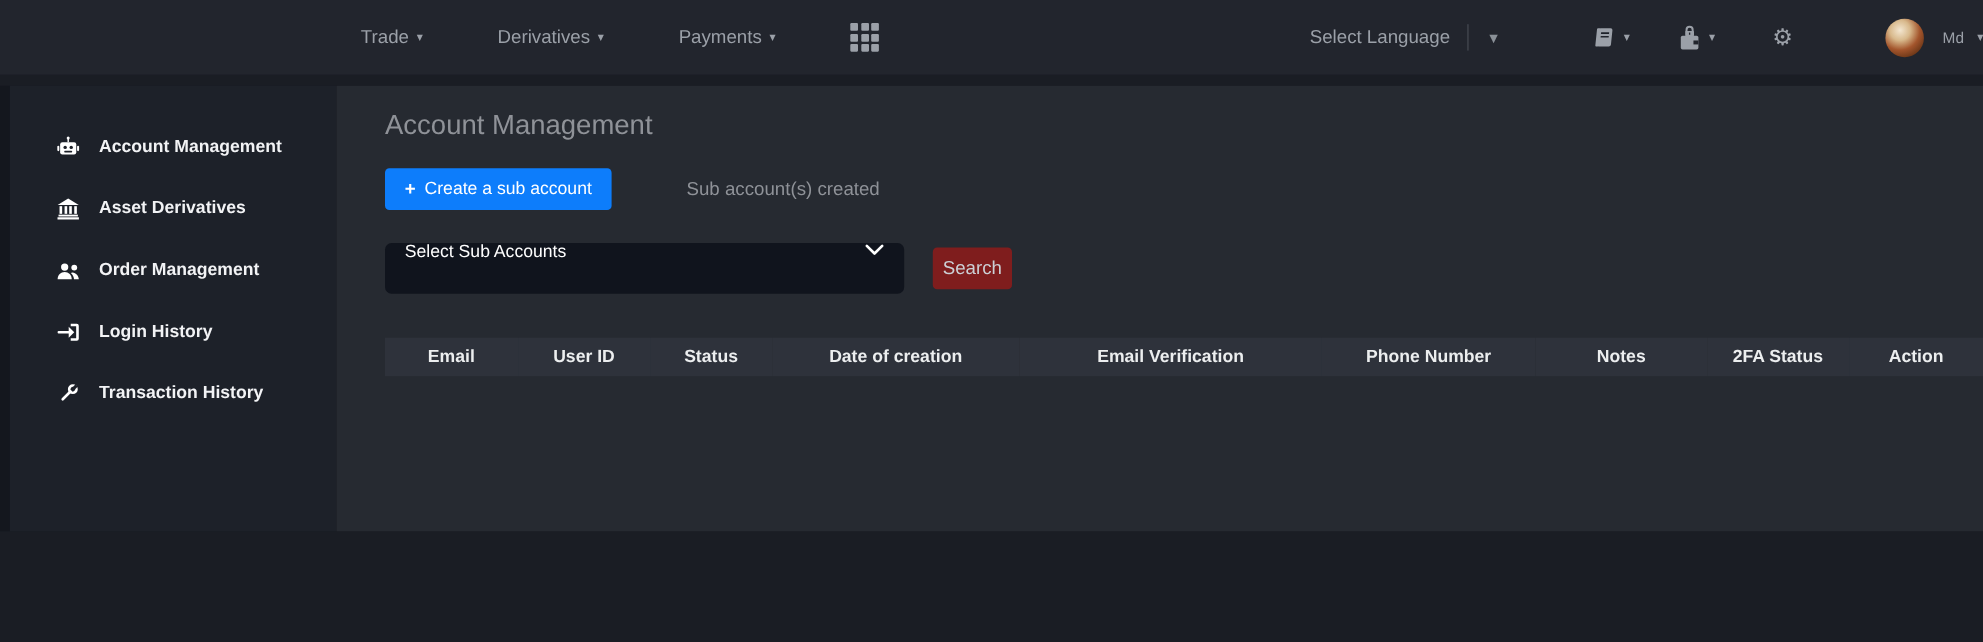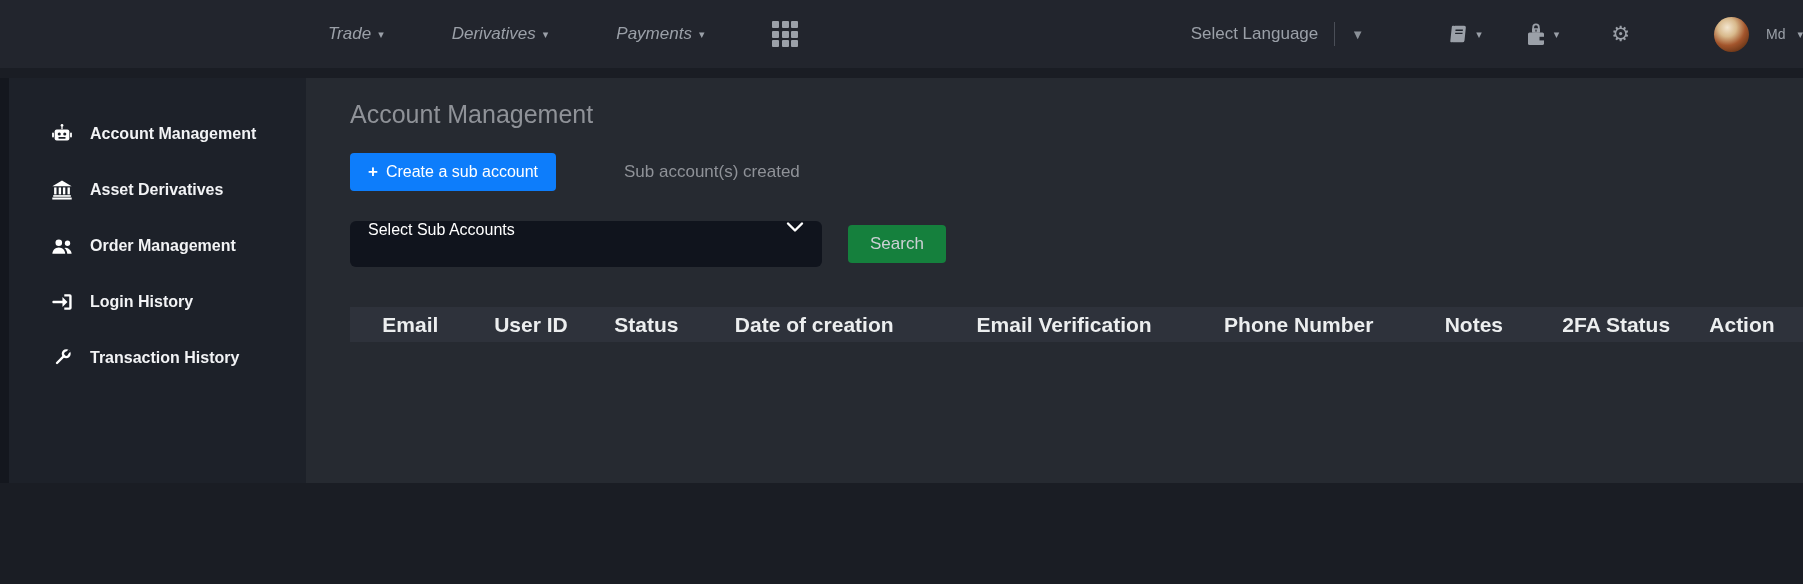--- a/index.html
+++ b/index.html
@@ -3,21 +3,21 @@
 <meta charset="utf-8">
 <style>
   * { margin:0; padding:0; box-sizing:border-box; }
   html,body { width:1803px; height:584px; overflow:hidden;
     font-family:"Liberation Sans","DejaVu Sans",sans-serif;
     background:#1a1d24; }
 
   
   .navbar { height:68px; background:#22252d; display:flex; align-items:center;
     color:#9ba0a8; font-size:17px; }
-  .nav-left { display:flex; align-items:center; gap:68px; padding-left:328px;font-style:italic; }
+  .nav-left { display:flex; align-items:center; gap:68px; padding-left:328px; }
   .nav-item { display:flex; align-items:center; gap:7px; cursor:pointer; white-space:nowrap; }
   .caret { font-size:11px; color:#9ba0a8; line-height:1; }
   .grid-icon { display:grid; grid-template-columns:repeat(3,7px); grid-template-rows:repeat(3,7px);
     gap:2.5px; }
   .grid-icon span { background:#9ba0a8; border-radius:1px; }
   .nav-right { margin-left:auto; display:flex; align-items:center; }
   .lang { display:flex; align-items:center; gap:16px; }
   .lang-divider { width:1px; height:24px; background:#4a4e57; }
   .lang-triangle { font-size:13px; color:#8a9097; }
   .nav-ico { display:flex; align-items:center; gap:6px; cursor:pointer; }
@@ -45,26 +45,26 @@
   .create-row { margin-top:24px; display:flex; align-items:center; }
   .btn-create { background:#0d7dfb; border:none; color:#fff; font-size:16px;
     font-family:inherit; padding:9px 18px; border-radius:4px; cursor:pointer;
     display:flex; align-items:center; gap:8px; font-weight:500; }
   .btn-create .plus { font-size:17px; font-weight:700; }
   .created-note { margin-left:68px; color:#8f9298; font-size:17px; }
   .search-row { margin-top:30px; display:flex; align-items:center; }
   .select-box { width:472px; height:46px; background:#10141d; border-radius:6px;
     display:flex; align-items:flex-start; padding:0 18px; cursor:pointer; }
   .select-box .sel-text { color:#fff; font-size:16px; flex:1; }
-  .btn-search { margin-left:26px; background:#15803d; border:none; color:#ccd0d5;
-    font-size:17px; font-family:inherit; padding:9px 22px; border-radius:4px; cursor:pointer; }
+  .btn-search { margin-left:26px; background:#7f1d1d; border:none; color:#ccd0d5;
+    font-size:17px; font-family:inherit; padding:9px 9px; border-radius:4px; cursor:pointer; }
 
   table.sub-table { margin-top:40px; width:1453px; border-collapse:collapse; }
   .sub-table thead tr { background:#2e323b; height:35px; }
-  .sub-table th { color:#eceeef; font-size:21px; font-weight:700; text-align:center;
+  .sub-table th { color:#eceeef; font-size:16px; font-weight:700; text-align:center;
     white-space:nowrap; }
 
   .bottom-strip { height:101px; background:#1a1d24; }
   svg .bgcut { fill:#1d2129; }
 </style>
 </head>
 <body>
 
 <div class="navbar">
   <div class="nav-left">

